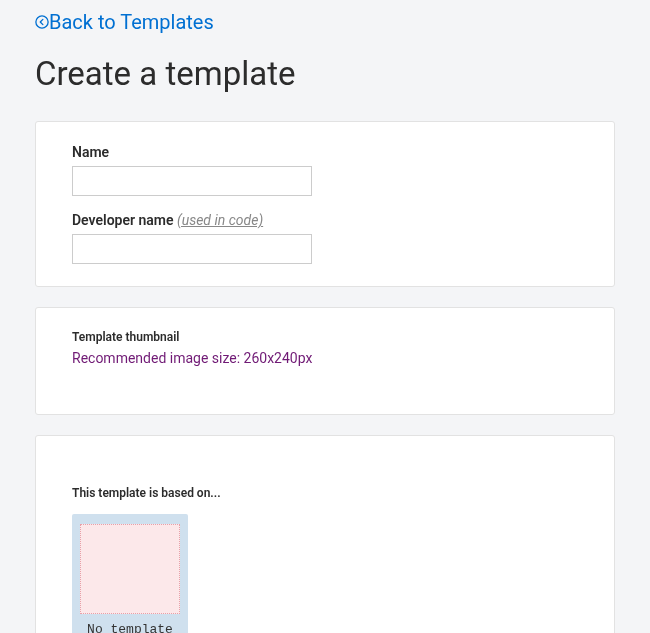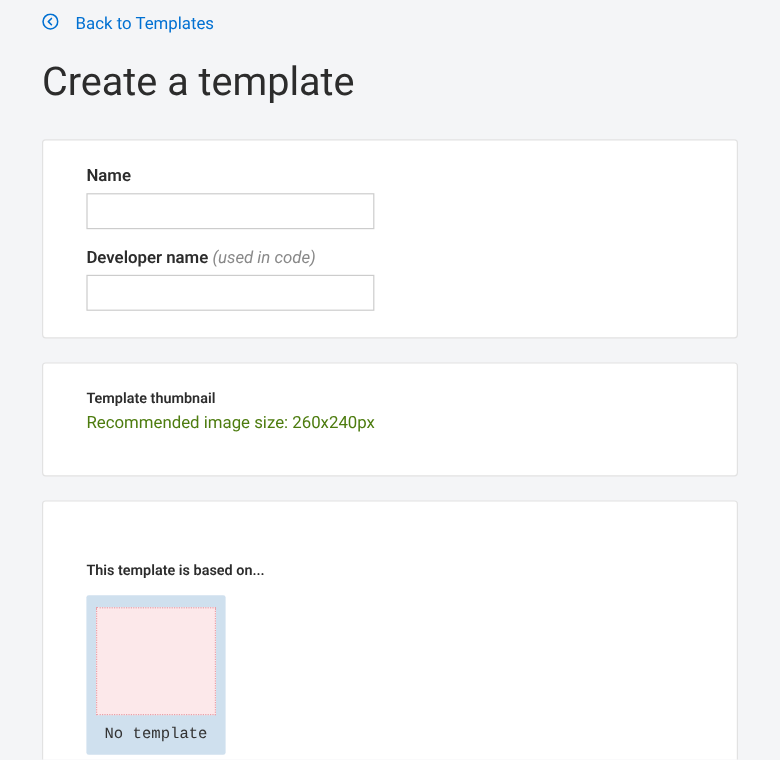--- a/index.html
+++ b/index.html
@@ -12,25 +12,25 @@
       background: #f4f5f7;
       color: #333;
       width: 650px;
       height: 633px;
       padding: 10px 35px;
     }
     .back-link {
       display: inline-flex;
       align-items: center;
       color: #0070d2;
-      font-size: 14px;
+      font-size: 20px;
       text-decoration: none;
       cursor: pointer;
       margin-bottom: 20px;
-      gap: 14px;
+      gap: 0;
     }
     .back-link svg {
       width: 14px;
       height: 14px;
     }
     h1 {
       font-size: 33px;
       font-weight: 400;
       color: #2c2c2c;
       margin-bottom: 28px;
@@ -52,42 +52,43 @@
       font-size: 14px;
       font-weight: 600;
       color: #2c2c2c;
       display: block;
       margin-bottom: 6px;
     }
     .label-hint {
       font-style: italic;
       font-weight: 400;
       color: #888;
+      text-decoration: underline;
     }
     .text-input {
       width: 240px;
       height: 30px;
       border: 1px solid #ccc;
       padding: 4px 8px;
       font-size: 14px;
       outline: none;
     }
     .text-input.focused {
       cursor: text;
     }
     .section-title {
       font-size: 12px;
       font-weight: 600;
       color: #2c2c2c;
       margin-bottom: 6px;
     }
     .section-subtext {
       font-size: 14px;
-      color: #4d7c0f;
-      margin-bottom: 13px;
+      color: #701a75;
+      margin-bottom: 26px;
     }
     .btn {
       display: inline-block;
       background: #fff;
       border: 1px solid #ccc;
       border-radius: 3px;
       padding: 6px 14px;
       font-size: 13px;
       color: #333;
       cursor: pointer;

